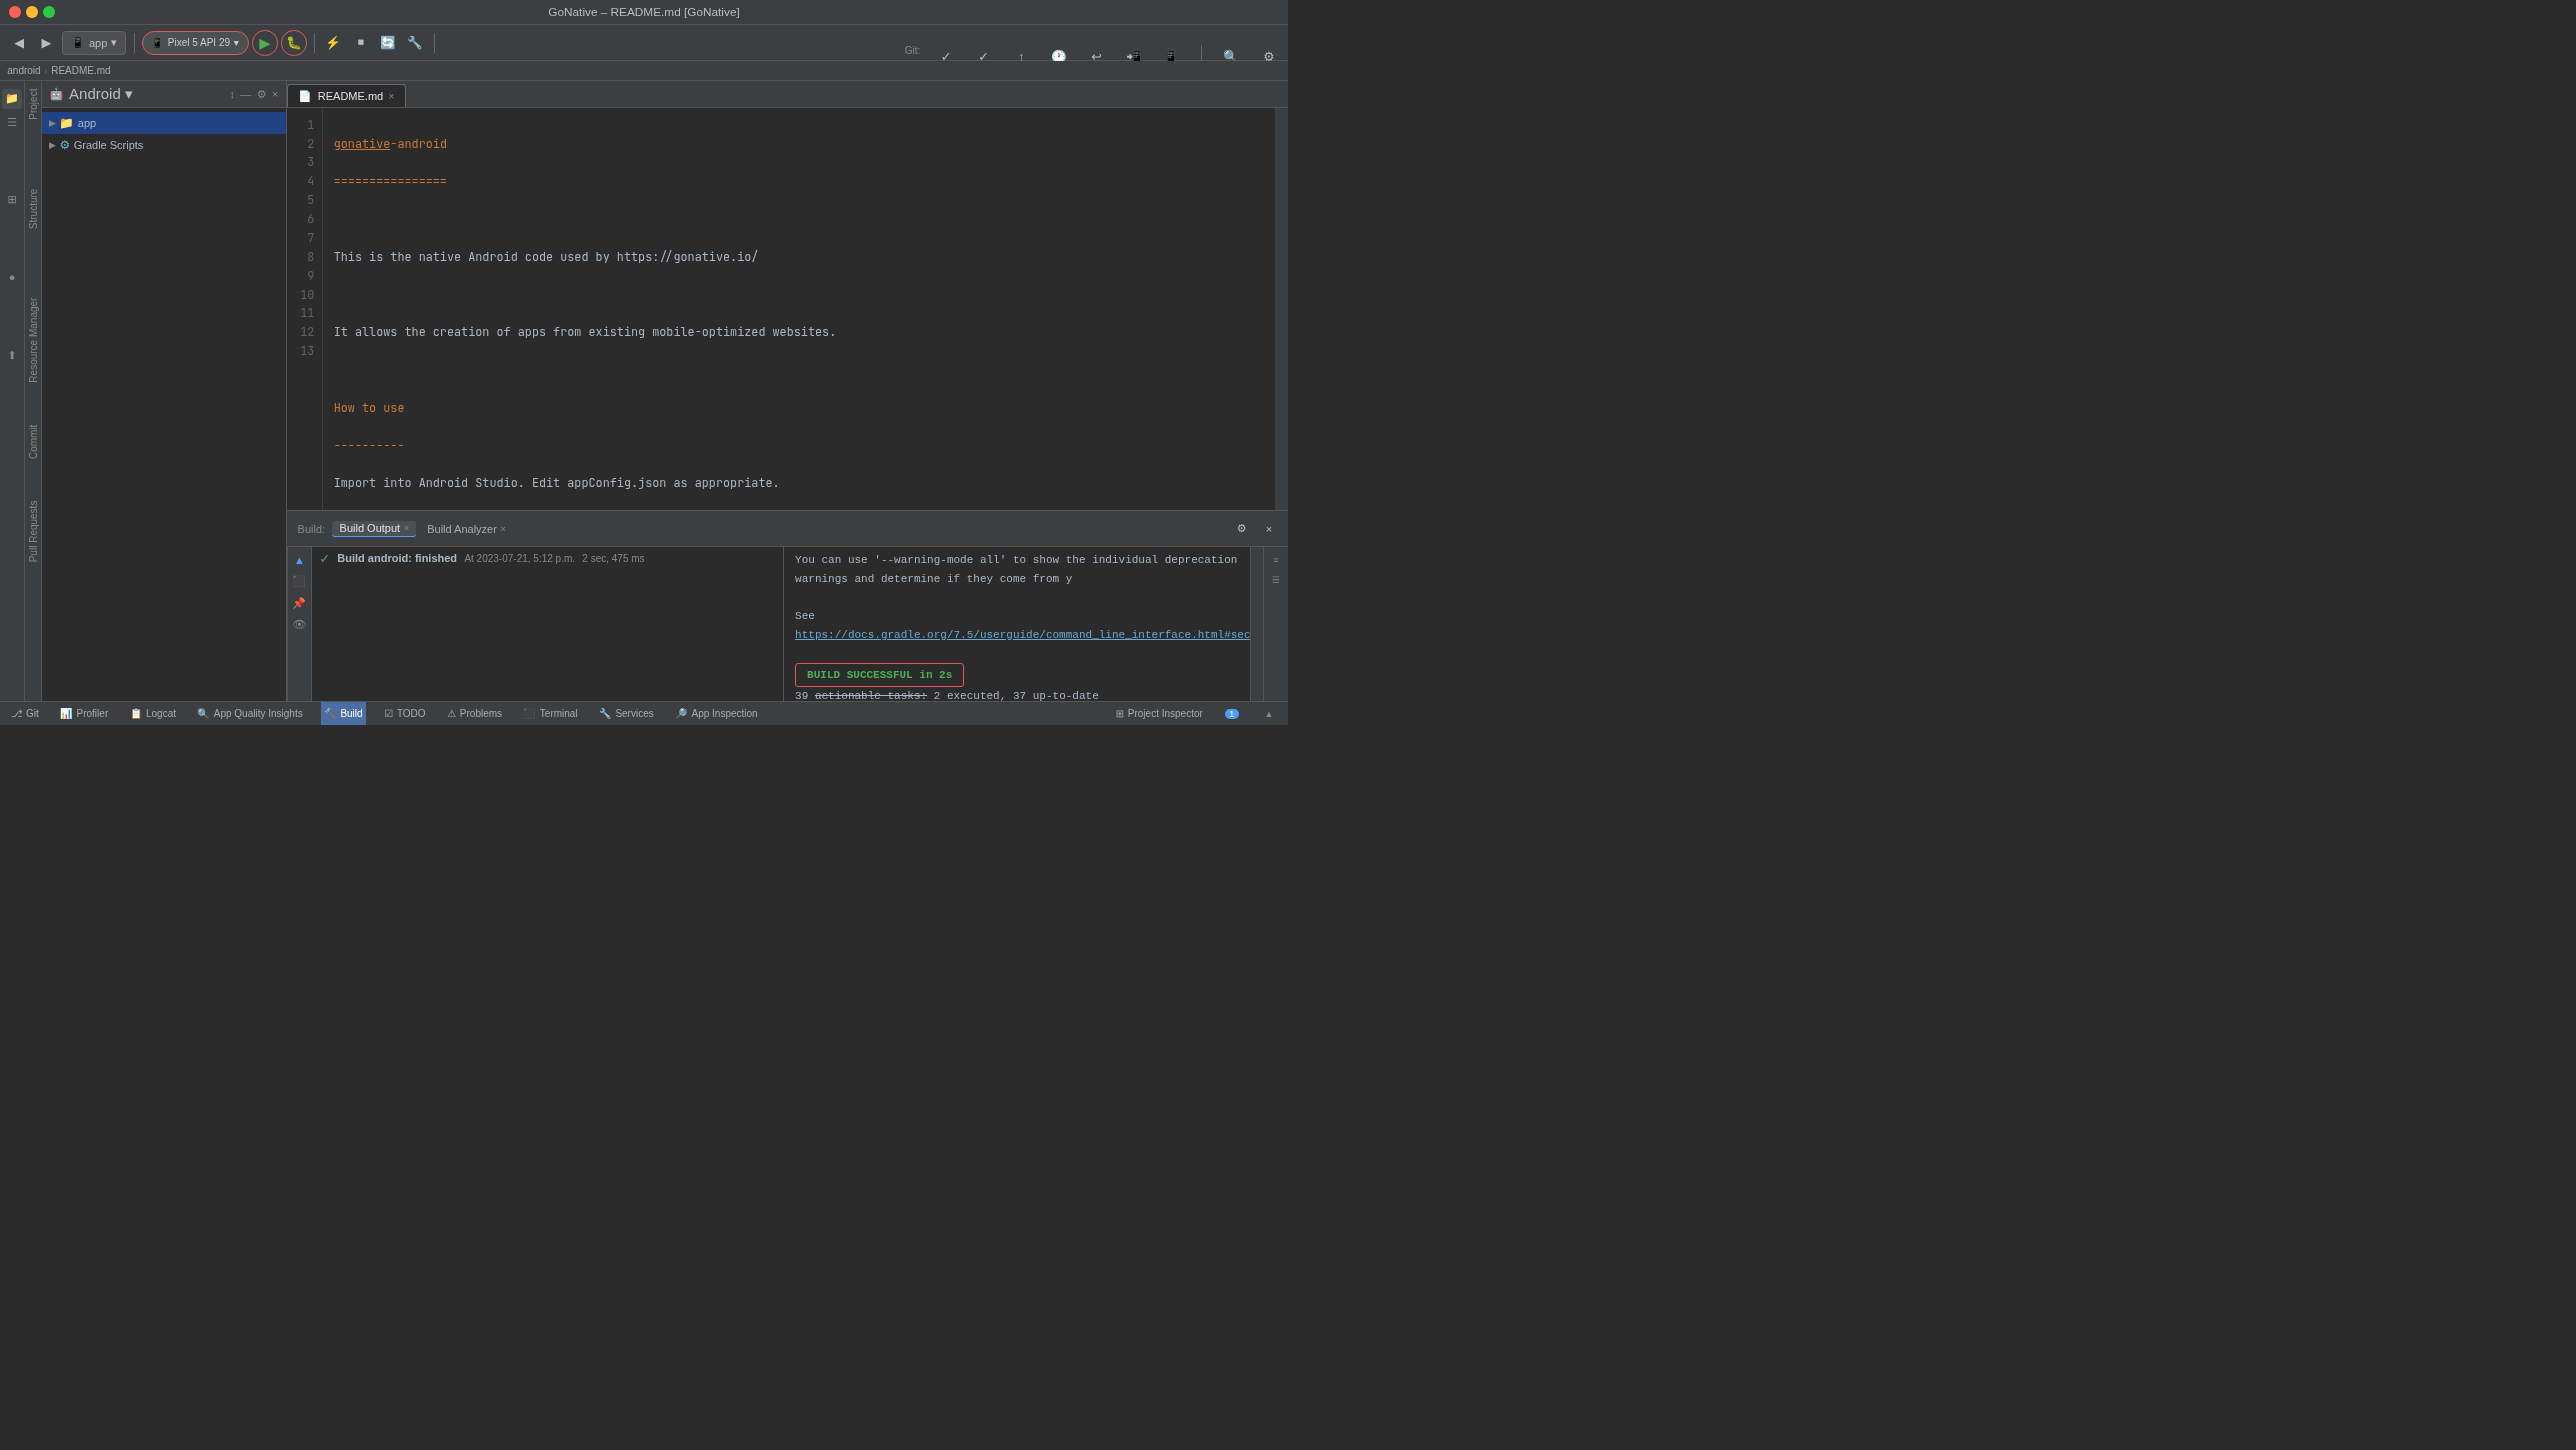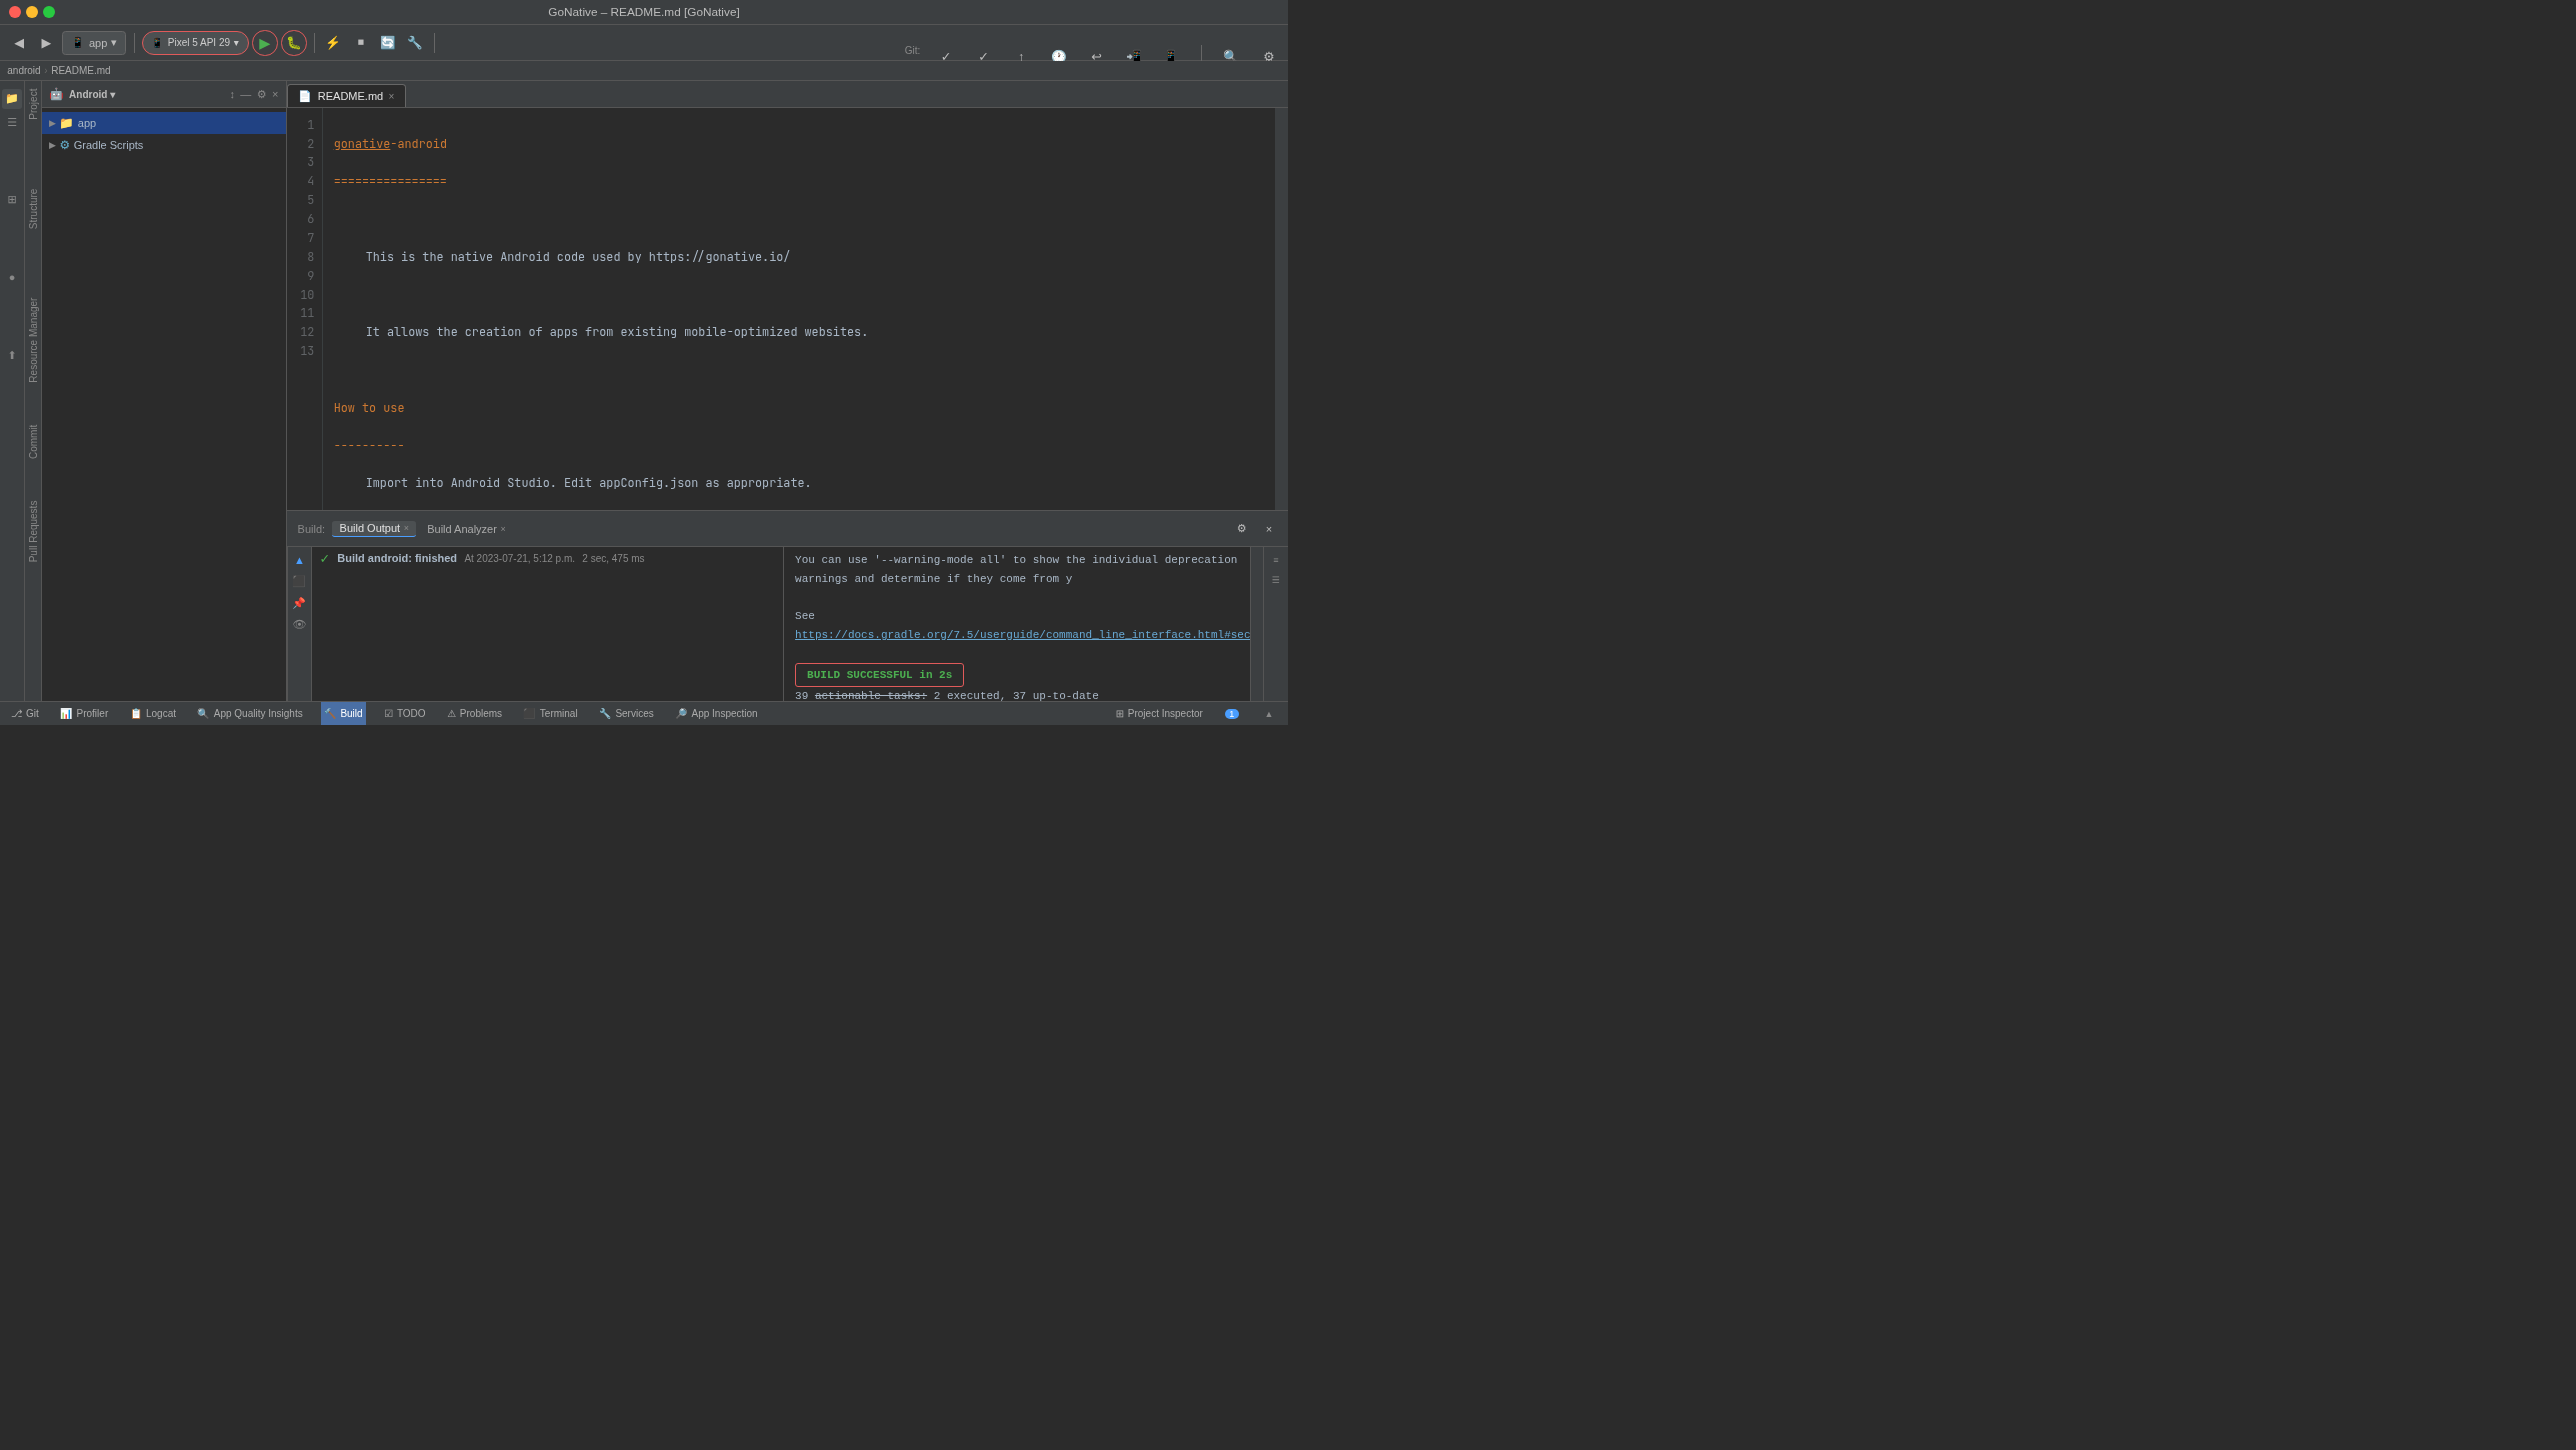--- a/index.html
+++ b/index.html
@@ -146,23 +146,22 @@
       background: #3c3f41;
       padding: 3.6px 7.3px;
       display: flex;
       align-items: center;
       gap: 5.4px;
       border-bottom: 0.9px solid #555;
       height: 27px;
     }
     .side-panel-header-title {
       color: #bbb;
-      font-size: 10px;
+      font-size: 15px;
       flex: 1;
-      font-weight: bold;
     }
     .side-panel-header-icon {
       color: #888;
       font-size: 11px;
       cursor: pointer;
     }
 
     
     .project-tree {
       flex: 1;
@@ -251,21 +250,21 @@
       padding: 7.3px 11px;
       line-height: 1.6;
       overflow-x: auto;
       white-space: pre;
       color: #a9b7c6;
     }
     .code-line { min-height: 1.6em; }
 
     
     .c-orange { color: #cc7832; }
-    .c-white { color: #a9b7c6; margin-left: 32px; }
+    .c-white { color: #a9b7c6; }
 
     
     .scroll-gutter {
       width: 12.7px;
       background: #3c3f41;
       position: relative;
     }
 
     
     .bottom-panel {

